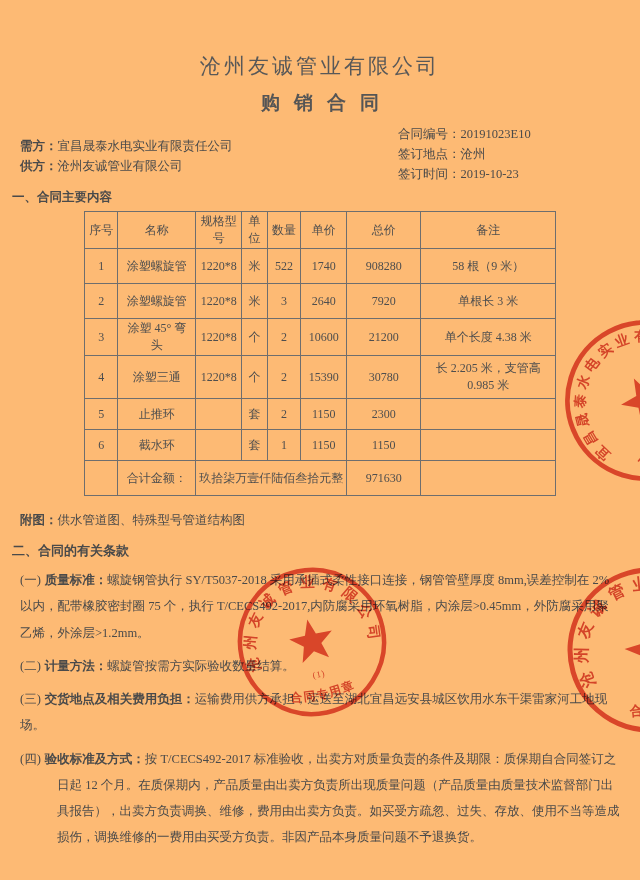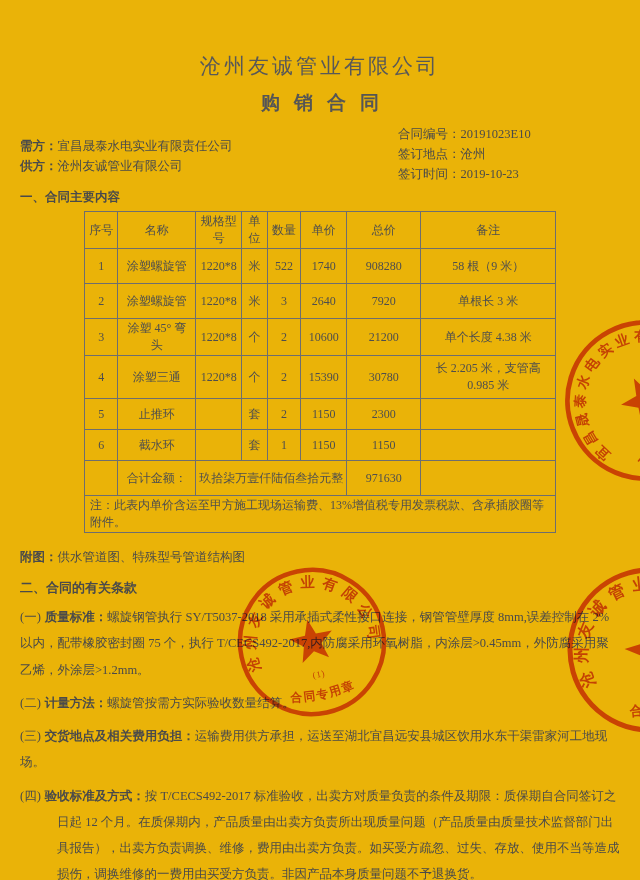--- a/index.html
+++ b/index.html
@@ -1,32 +1,32 @@
 <!DOCTYPE html>
 <html><head>
 <meta charset="utf-8">
 <style>
   html,body{margin:0;padding:0;background:#9a9a9a;}
   .page{
     position:relative;width:640px;height:880px;margin:0 auto;
-    background:#eab308;overflow:hidden;
+    background:#fdba74;overflow:hidden;
     font-family:"Liberation Serif","DejaVu Serif",serif;
     color:#4a4a4a;
   }
   .title1{margin:52px 0 0 0;text-align:center;font-size:21px;font-weight:normal;
           letter-spacing:3px;color:#585858;}
   .title2{margin:10px 0 0 0;text-align:center;font-size:19px;font-weight:bold;
           letter-spacing:14px;text-indent:14px;color:#555;}
   .meta{display:flex;justify-content:space-between;padding:0 24px 0 20px;margin-top:8px;
         font-size:12.5px;}
   .meta-line{line-height:20px;}
   .meta-left .buyer-line{margin-top:12px;}
   .meta .lbl{font-weight:bold;}
   .meta-right{width:218px;}
-  .sec-heading{padding:0 20px;margin-top:5px;font-weight:bold;font-size:12.5px;color:#4a4a4a;}
+  .sec-heading{padding:0 12px;margin-top:5px;font-weight:bold;font-size:12.5px;color:#4a4a4a;}
   table.items{width:472px;margin:5px auto 0 auto;border-collapse:collapse;table-layout:fixed;
         font-size:12px;color:#4e4e4e;}
   table.items th,table.items td{border:1px solid #6e6e6e;text-align:center;padding:1px 3px;
         overflow:hidden;}
   table.items th{font-weight:normal;height:28px;}
   tr.r-std td{height:32px;}
   tr.r-tall td{height:40px;}
   tr.r-short td{height:28px;}
   tr.r-total td{height:32px;}
   tr.r-note td{height:24px;text-align:left;padding-left:5px;font-size:12px;}
@@ -169,23 +169,20 @@
         <td>1150</td>
         <td></td>
       </tr>
       <tr class="r-total">
         <td></td>
         <td>合计金额：</td>
         <td colspan="4">玖拾柒万壹仟陆佰叁拾元整</td>
         <td>971630</td>
         <td></td>
       </tr>
-      <tr class="r-note">
-        <td colspan="8">注：此表内单价含运至甲方施工现场运输费、13%增值税专用发票税款、含承插胶圈等附件。</td>
-      </tr>
     </tbody>
   </table>
 
   <div class="attach-line">
     <b>附图：</b><span>供水管道图、特殊型号管道结构图</span>
   </div>
 
   <div class="sec-heading sec2">二、合同的有关条款</div>
 
   <div class="clauses">

